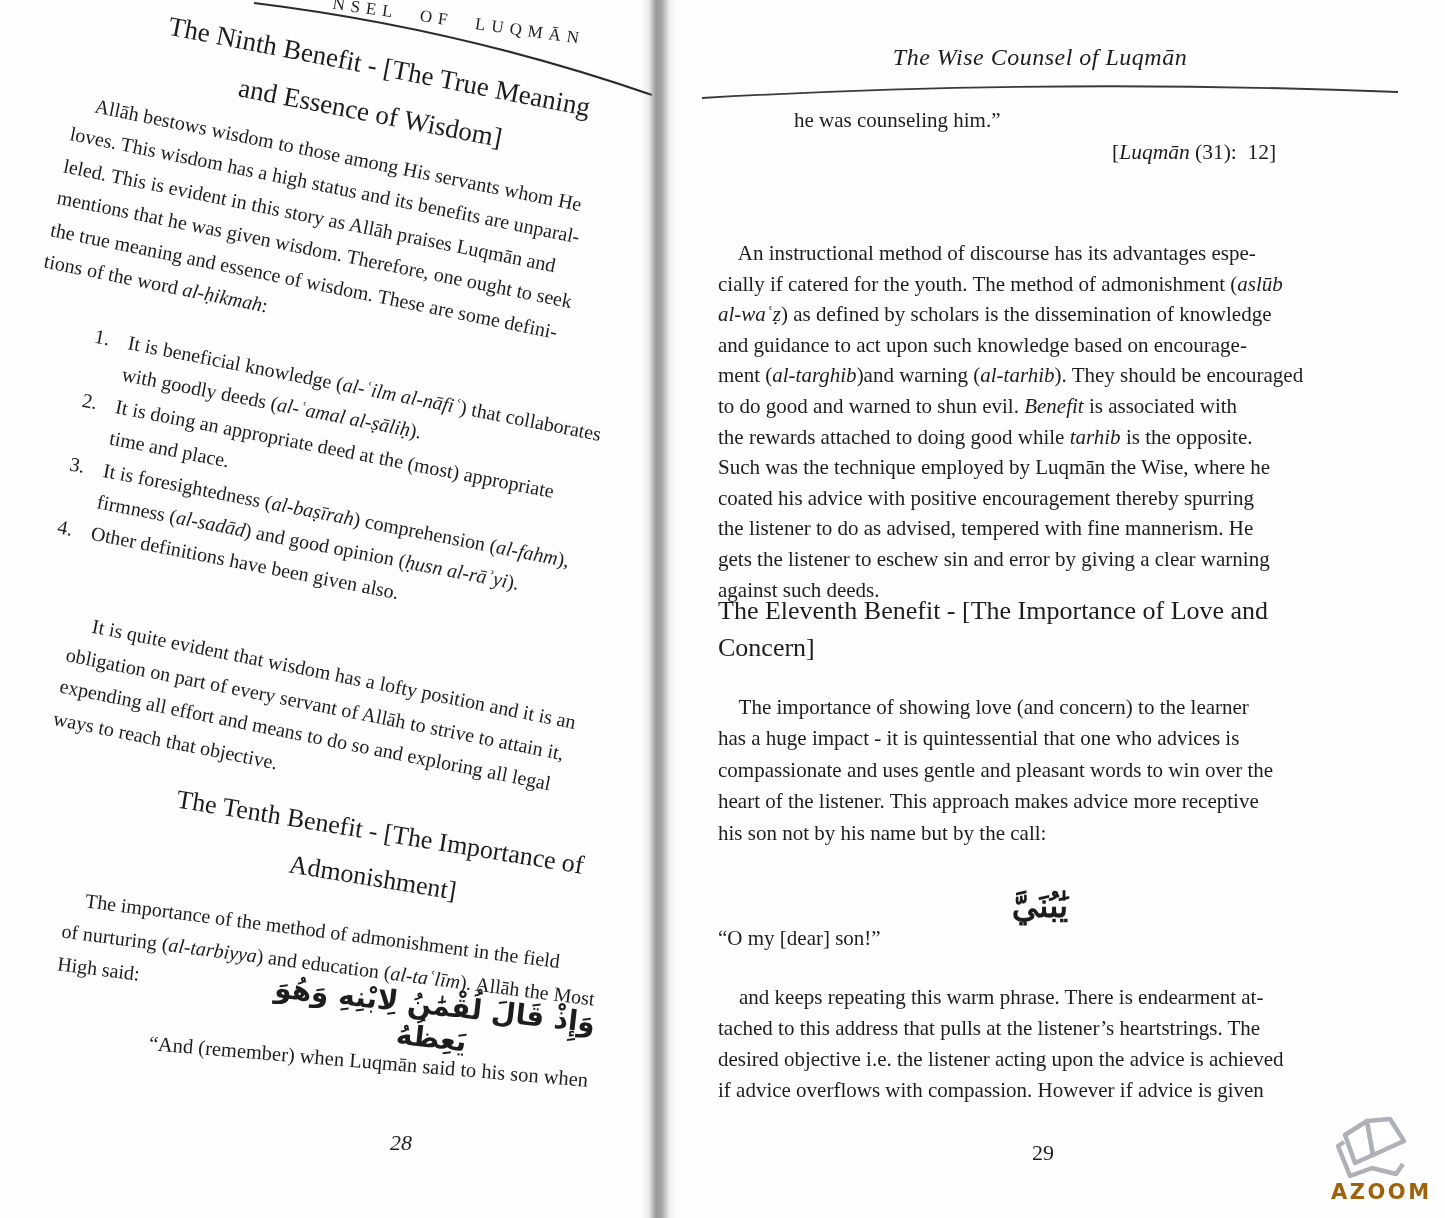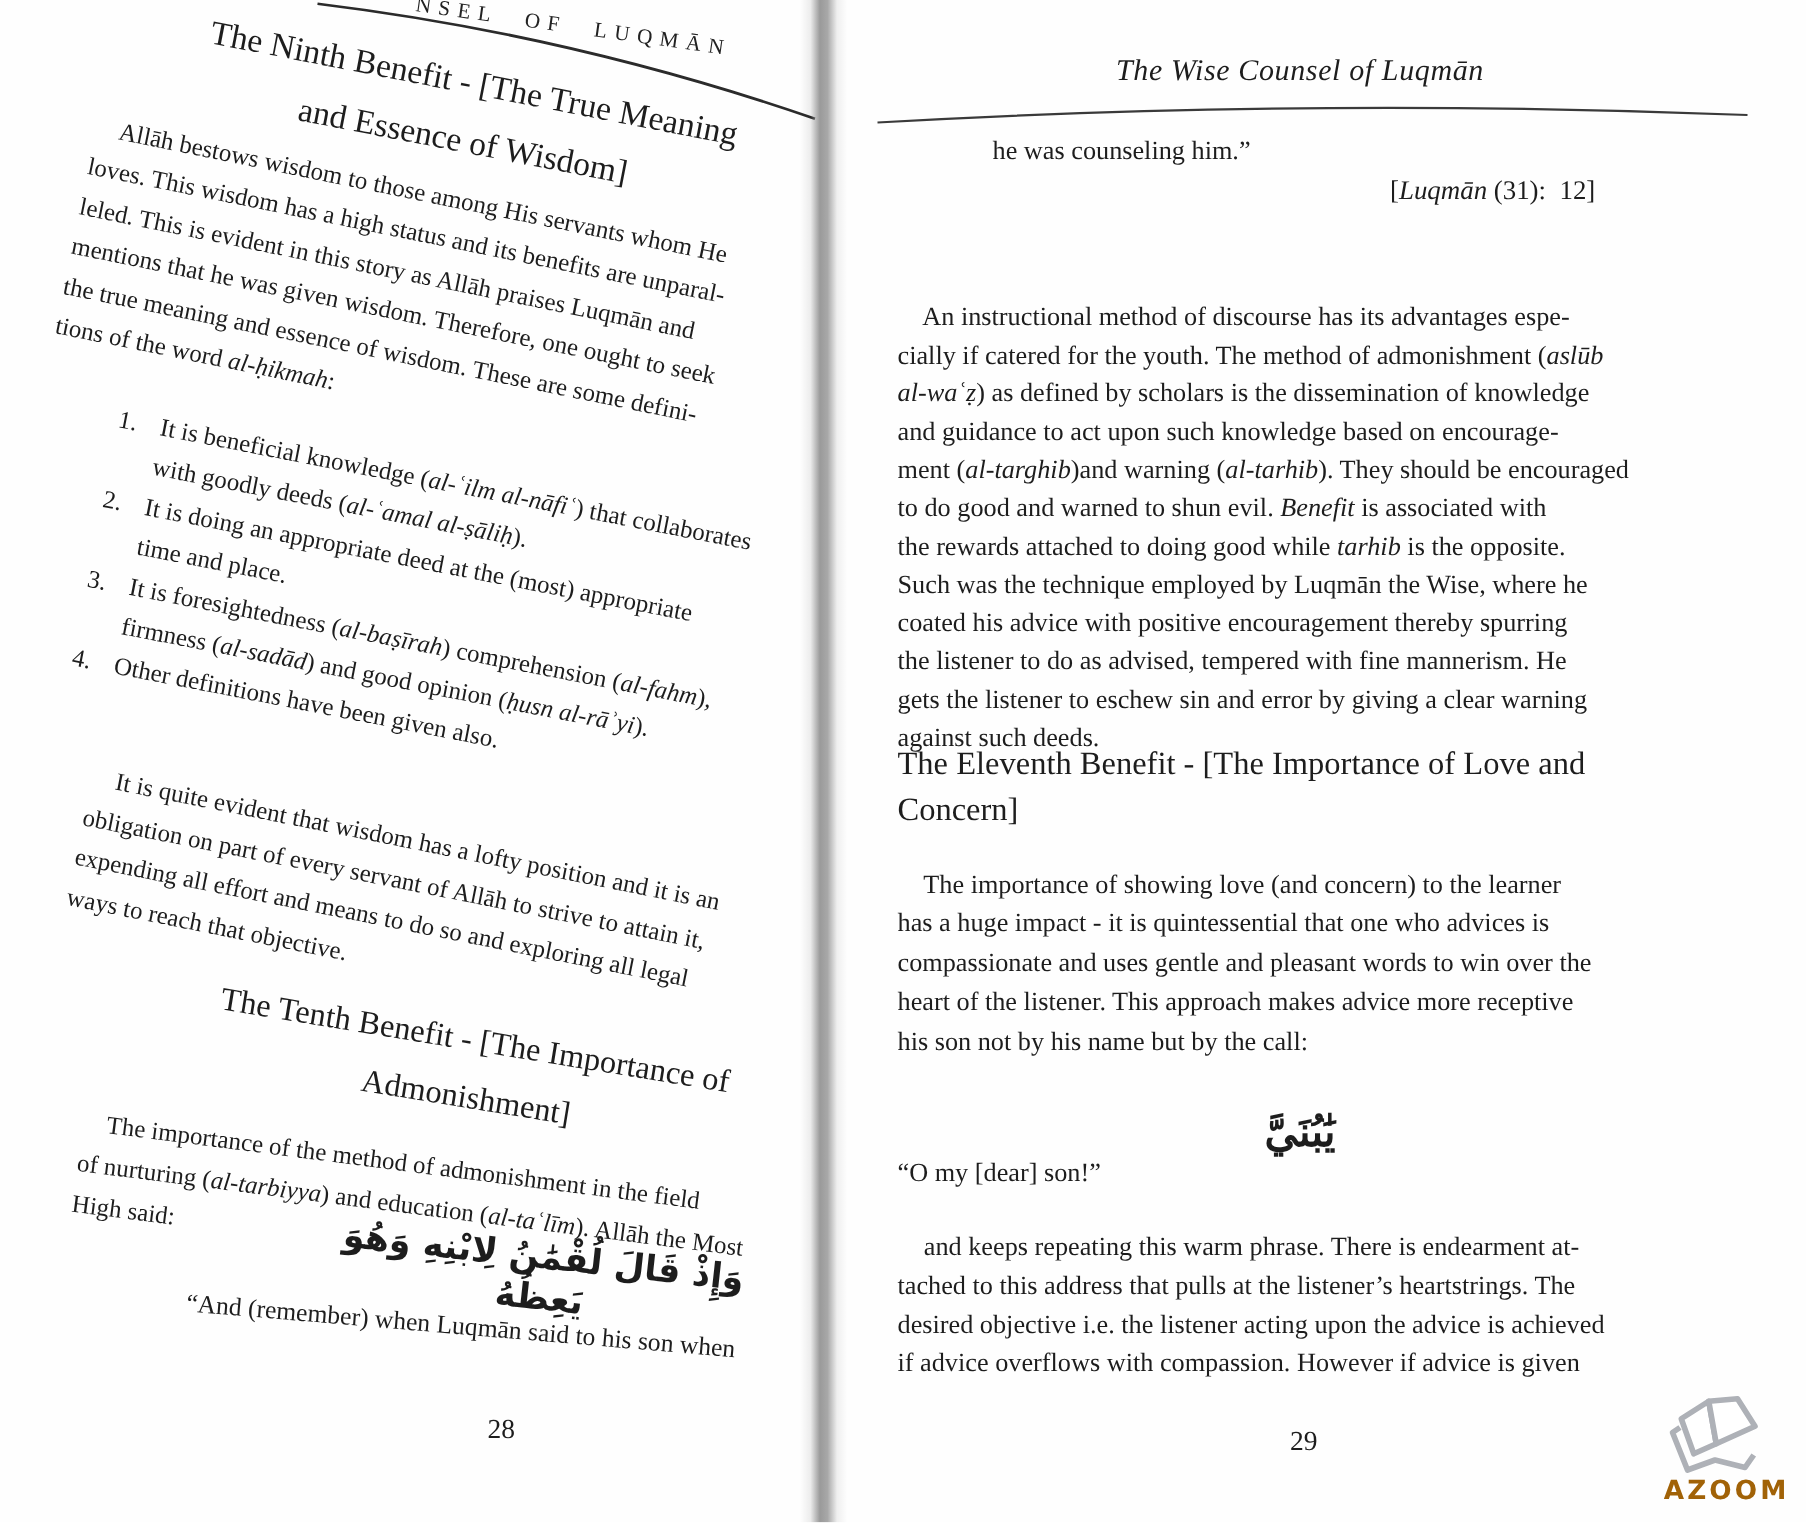--- a/index.html
+++ b/index.html
@@ -17,21 +17,21 @@
   #lp-p1{left:80px;top:86px;transform:rotate(11.5deg);font-size:20px;line-height:32.4px;}
   #lp-list{left:98px;top:320px;transform:rotate(11deg);font-size:20px;line-height:32.4px;}
   .li{display:flex;align-items:flex-start;}
   .li .num{flex:none;width:34px;}
   #lp-p2{left:76px;top:606px;transform:rotate(11.3deg);font-size:20px;line-height:32.6px;}
   #lp-h10{left:152px;top:772px;width:470px;transform:rotate(9.3deg);font-size:26px;line-height:46px;text-align:center;}
   #lp-p3{left:68px;top:882px;transform:rotate(7.3deg);font-size:20px;line-height:33px;}
   #lp-ar{left:248px;top:968px;width:380px;transform:rotate(6.3deg);text-align:center;
          font-family:"DejaVu Sans",sans-serif;font-weight:bold;font-size:28px;direction:rtl;}
   #lp-q{left:150px;top:1032px;transform:rotate(4.8deg);font-size:20.5px;}
-  #lp-num{left:390px;top:1130px;font-size:22px;}
+  #lp-num{left:390px;top:1130px;font-size:22px;font-style:italic;}
 
   
   #spine{position:absolute;left:640px;top:0;width:38px;height:1218px;
          background:linear-gradient(90deg,rgba(0,0,0,0) 0%,rgba(0,0,0,0.07) 22%,#9a9a9a 42%,#a8a8a8 58%,rgba(0,0,0,0.06) 78%,rgba(0,0,0,0) 100%);}
 
   
   #right-page{position:absolute;left:660px;top:0;width:785px;height:1218px;}
   #rp-header{left:58px;top:44px;width:644px;text-align:center;font-style:italic;font-size:24px;letter-spacing:0.5px;}
   #rp-cont{left:134px;top:108px;font-size:21px;}
   #rp-cit{left:452px;top:140px;font-size:21.5px;}

